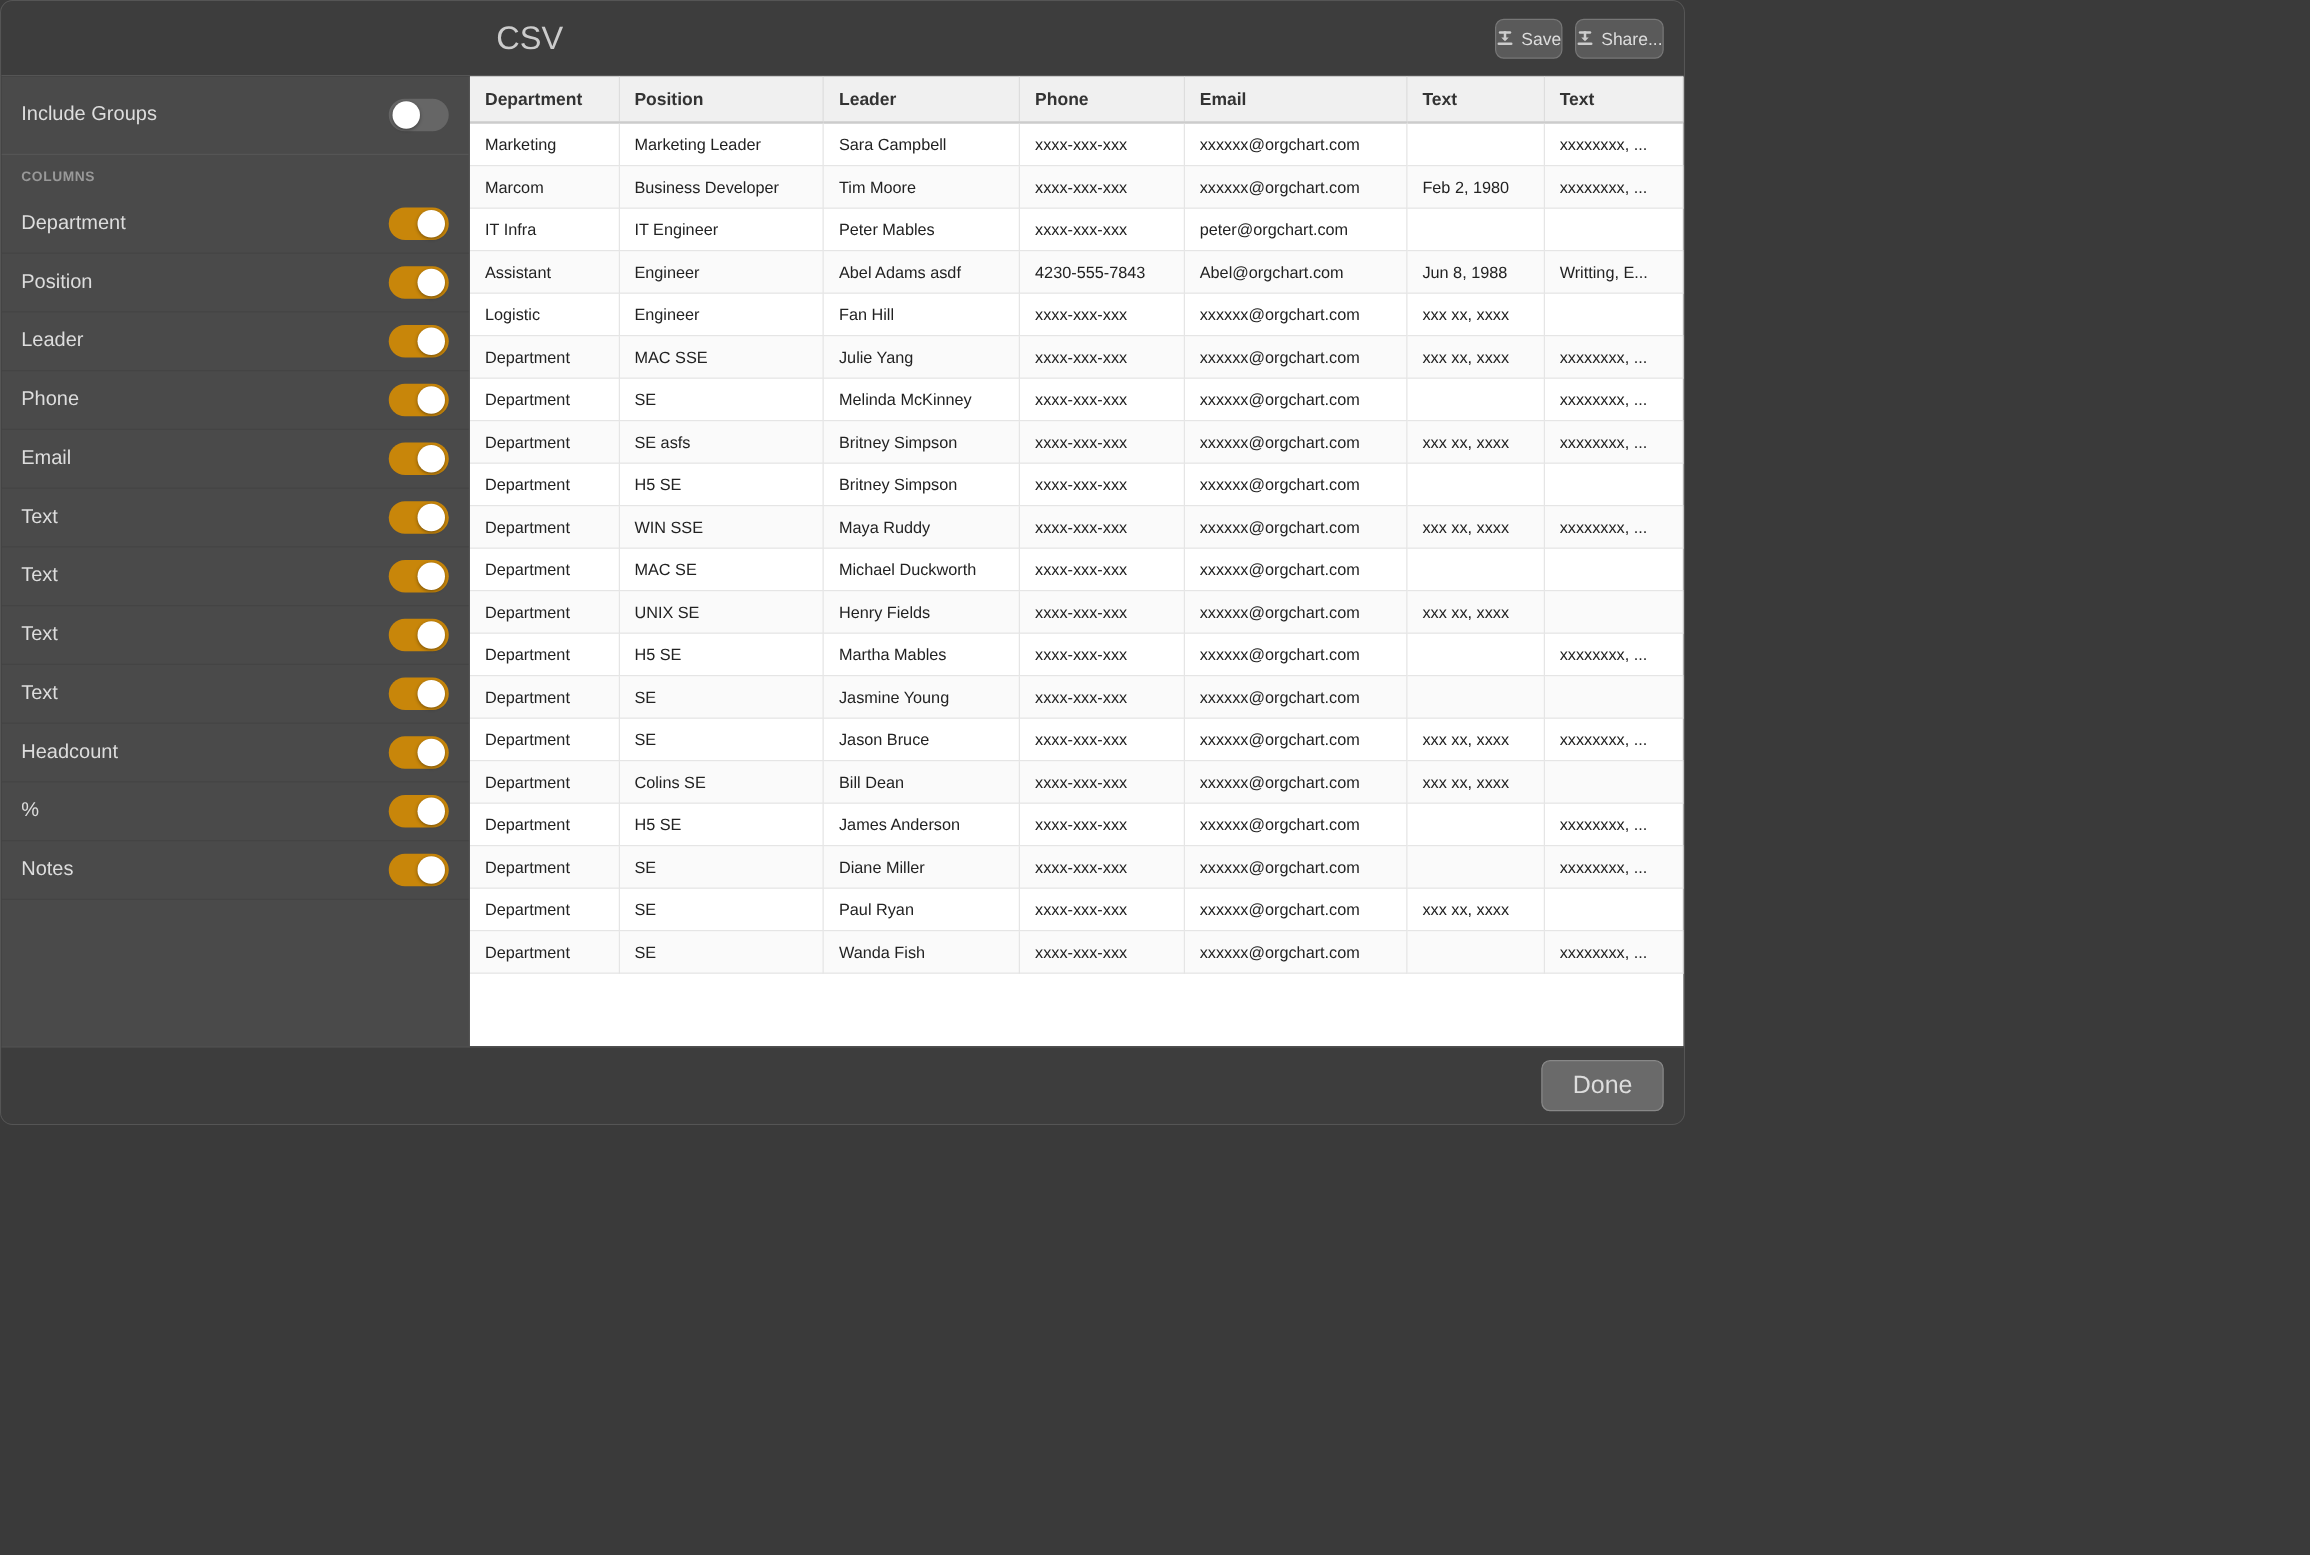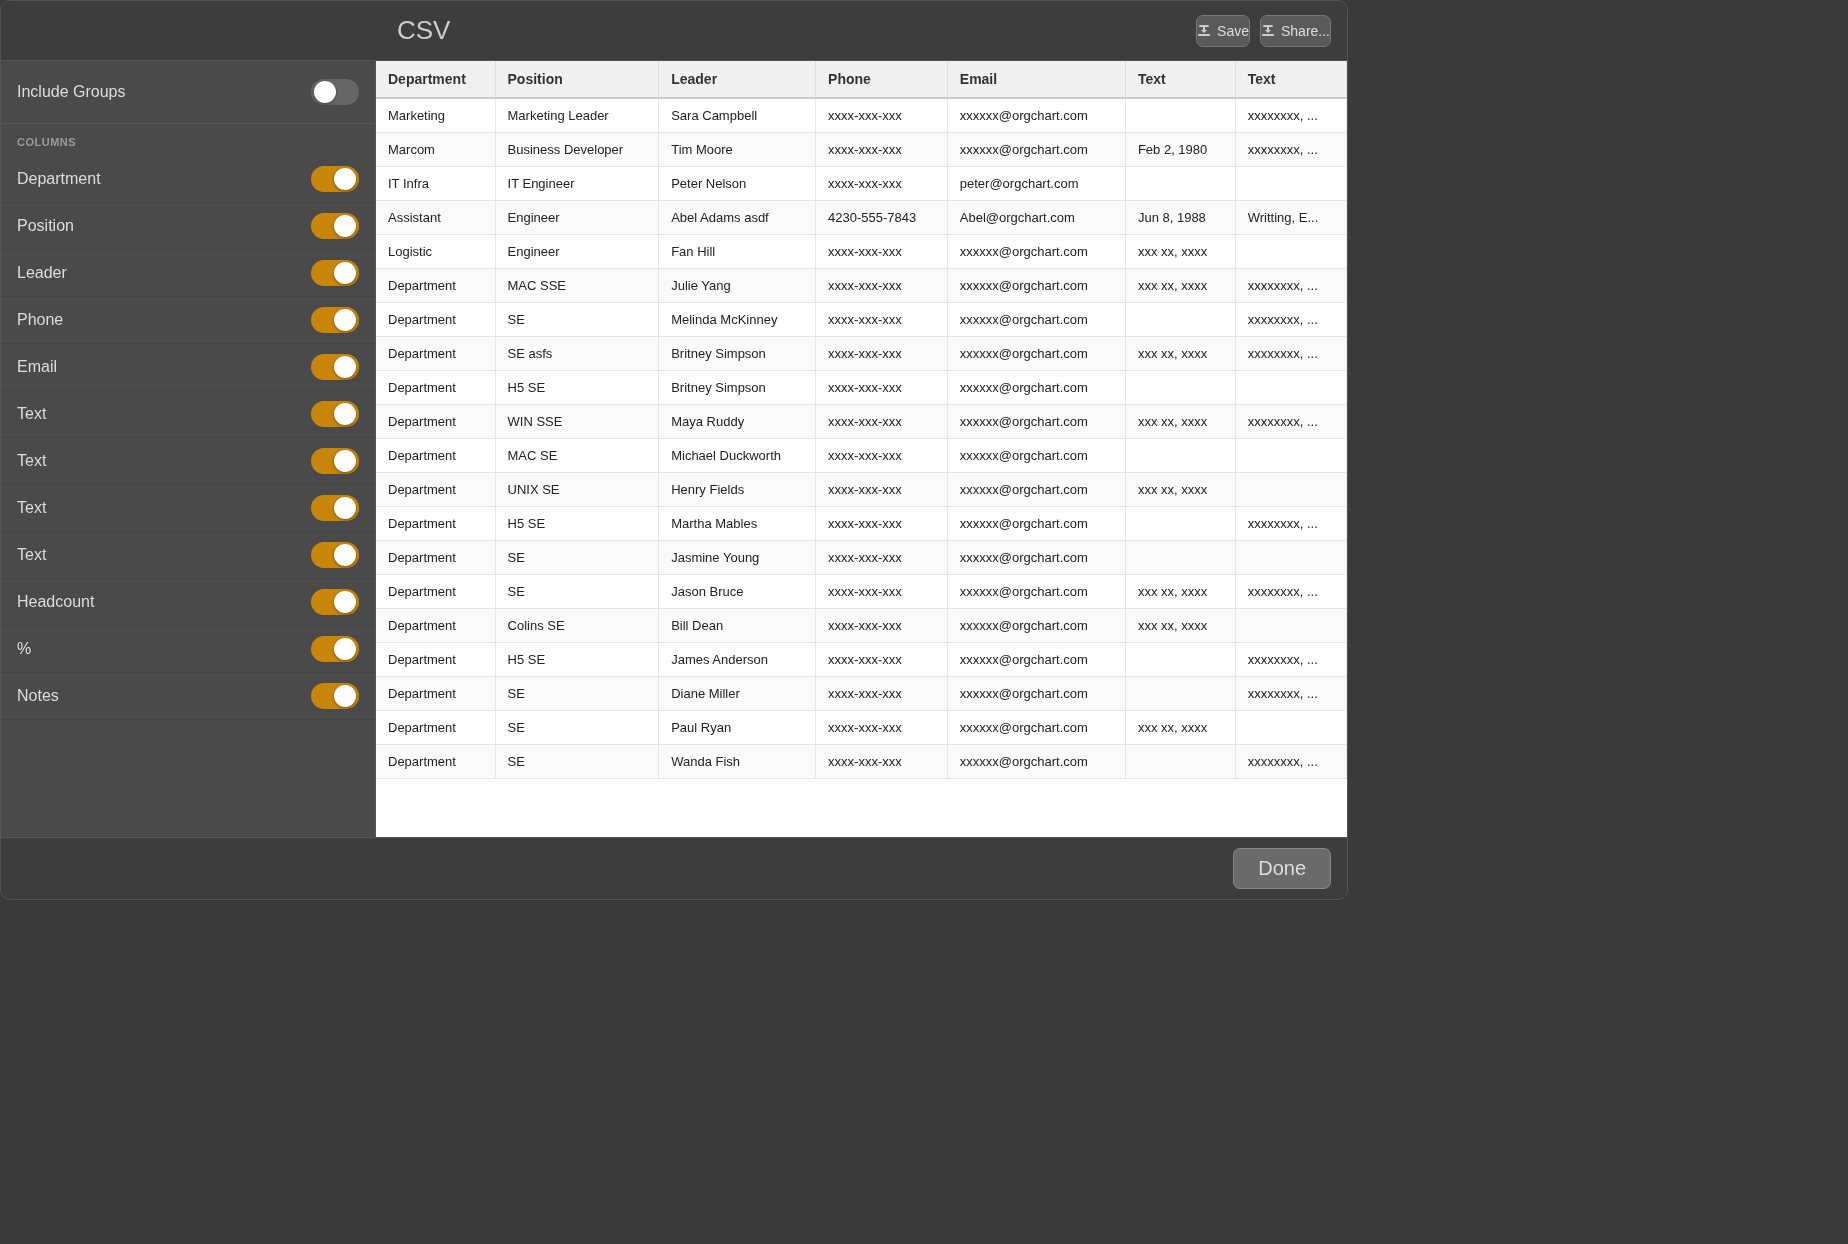--- a/index.html
+++ b/index.html
@@ -323,21 +323,21 @@
             <td>Business Developer</td>
             <td>Tim Moore</td>
             <td>xxxx-xxx-xxx</td>
             <td>xxxxxx@orgchart.com</td>
             <td>Feb 2, 1980</td>
             <td>xxxxxxxx, ...</td>
           </tr>
           <tr>
             <td>IT Infra</td>
             <td>IT Engineer</td>
-            <td>Peter Nelson</td>
+            <td>Peter Mables</td>
             <td>xxxx-xxx-xxx</td>
             <td>peter@orgchart.com</td>
             <td></td>
             <td></td>
           </tr>
           <tr>
             <td>Assistant</td>
             <td>Engineer</td>
             <td>Abel Adams asdf</td>
             <td>4230-555-7843</td>

